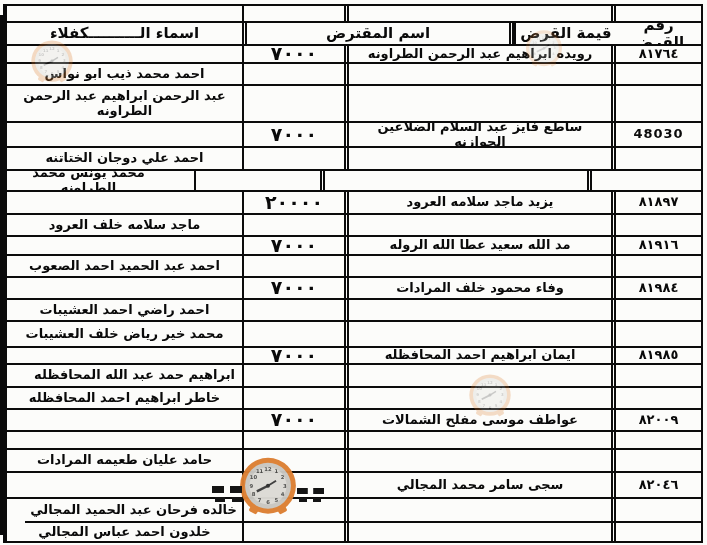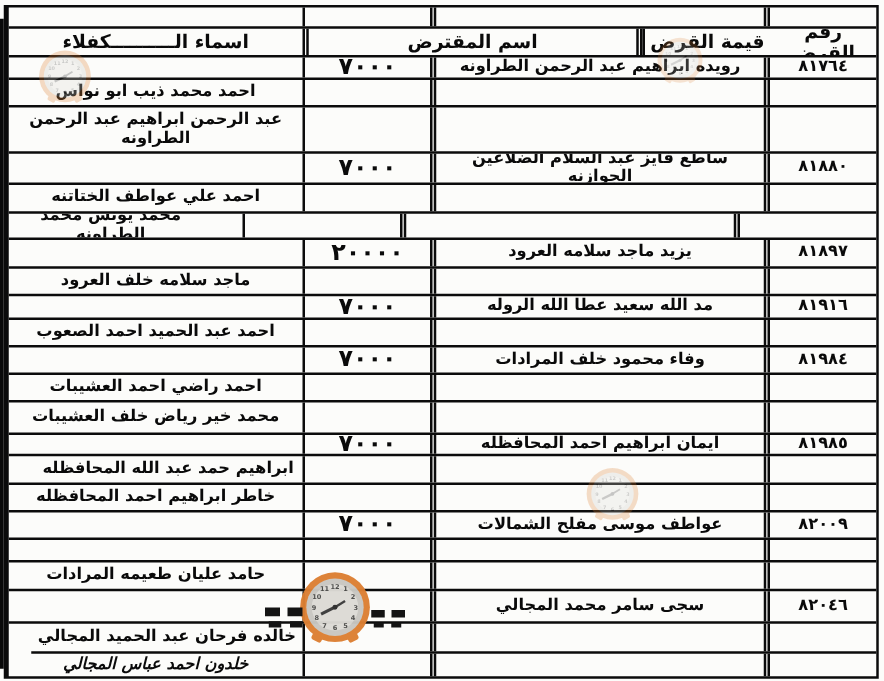--- a/index.html
+++ b/index.html
@@ -8,21 +8,21 @@
     background:#fcfcfa;
     font-family:"DejaVu Sans",sans-serif;
   }
   .scan-edge{position:absolute;left:0;top:15px;width:3px;height:520px;background:#0a0a0a;}
   .doc-table{
     position:absolute;left:3px;top:4px;width:700px;height:539px;
     box-sizing:border-box;border:2px solid #0b0b0b;border-left-width:4px;
     display:flex;flex-direction:column;direction:rtl;background:transparent;
   }
   .row{display:flex;box-sizing:border-box;border-bottom:2px solid #0b0b0b;flex:0 0 auto;}
-  .row:last-child{border-bottom:none;font-style:italic;}
+  .row:last-child{border-bottom:none;}
   .cell{
     display:flex;align-items:center;justify-content:center;text-align:center;
     box-sizing:border-box;overflow:hidden;line-height:1.12;
     color:#0a0a0a;font-weight:bold;padding:0 3px;
   }
   .c-num{width:85px;font-size:13px;letter-spacing:1px;}
   .c-name{width:272px;border-left:5px double #0b0b0b;border-right:5px double #0b0b0b;font-size:13px;}
   .c-val{width:102px;border-left:2px solid #0b0b0b;font-size:19px;letter-spacing:1px;}
   .c-guar{flex:1;font-size:13px;}
   .hdr{font-size:15px;}
@@ -60,29 +60,29 @@
         <div class="cell c-num"></div>
         <div class="cell c-name"></div>
         <div class="cell c-val"></div>
         <div class="cell c-guar">احمد محمد ذيب ابو نواس</div>
       </div><div class="row" style="height: 37px;">
         <div class="cell c-num"></div>
         <div class="cell c-name"></div>
         <div class="cell c-val"></div>
         <div class="cell c-guar">عبد الرحمن ابراهيم عبد الرحمن الطراونه</div>
       </div><div class="row" style="height: 25px;">
-        <div class="cell c-num">٨١٨٨٠</div>
+        <div class="cell c-num">48030</div>
         <div class="cell c-name">ساطع فايز عبد السلام الضلاعين الجوازنه</div>
         <div class="cell c-val">٧٠٠٠</div>
         <div class="cell c-guar"></div>
       </div><div class="row" style="height: 23px;">
         <div class="cell c-num"></div>
         <div class="cell c-name"></div>
         <div class="cell c-val"></div>
-        <div class="cell c-guar">احمد علي عواطف الختاتنه</div>
+        <div class="cell c-guar">احمد علي دوجان الختاتنه</div>
       </div><div class="row" style="height: 21px; gap: 24px;">
         <div class="cell c-num"></div>
         <div class="cell c-name"></div>
         <div class="cell c-val"></div>
         <div class="cell c-guar">محمد يونس محمد الطراونه</div>
       </div><div class="row" style="height: 23px;">
         <div class="cell c-num">٨١٨٩٧</div>
         <div class="cell c-name">يزيد ماجد سلامه العرود</div>
         <div class="cell c-val">٢٠٠٠٠</div>
         <div class="cell c-guar"></div>

